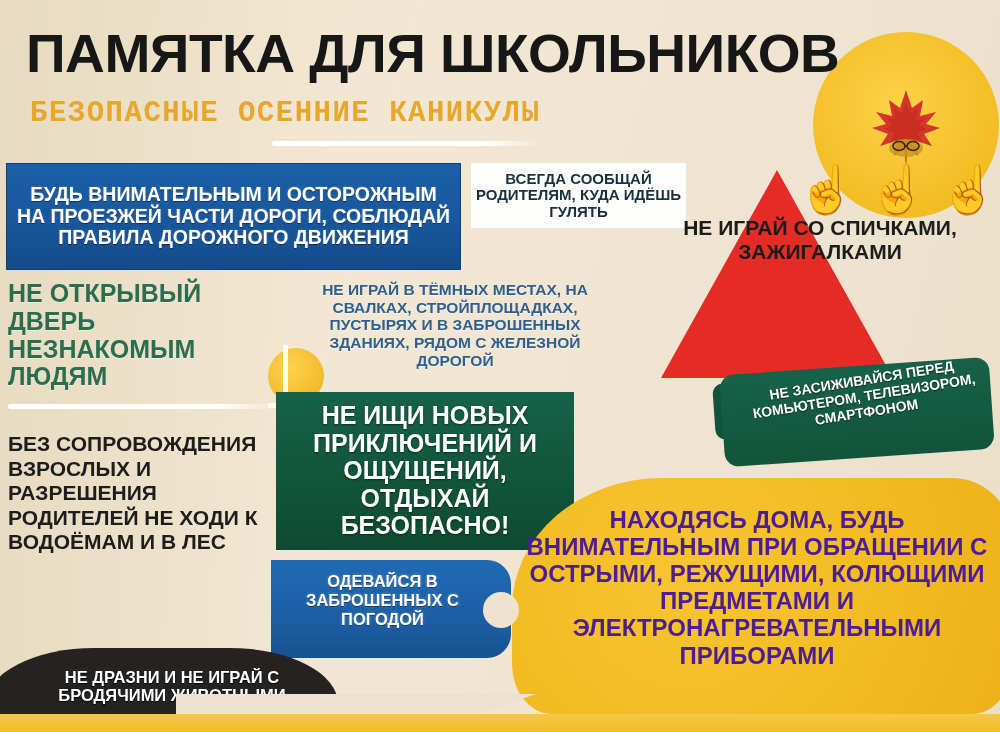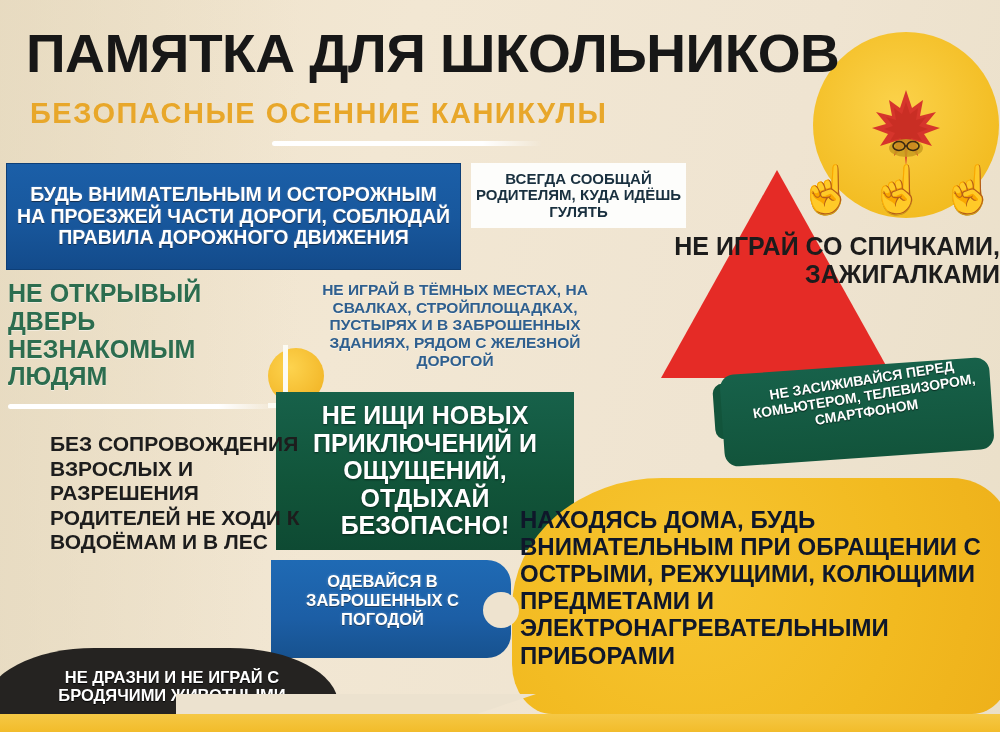--- a/index.html
+++ b/index.html
@@ -68,20 +68,21 @@
     transform-origin: left center;
   }
   #title-sub {
     left: 30px; top: 97px;
     width: 800px;
     font-size: 29px;
     font-weight: bold;
     letter-spacing: 1.5px;
     color: #e8a72a;
     white-space: nowrap;
+    font-family: Liberation Mono, monospace;
   }
   .hrule {
     background: linear-gradient(90deg,#ffffff 0%,#ffffff 78%,rgba(255,255,255,0) 100%);
     height: 5px;
     border-radius: 3px;
   }
   #rule-top { left: 272px; top: 141px; width: 270px; }
   #rule-mid { left: 8px;   top: 404px; width: 270px; }
 
   
@@ -122,27 +123,27 @@
 
   
   #triangle-red {
     left: 661px; top: 170px;
     width: 0; height: 0;
     border-left: 116px solid transparent;
     border-right: 116px solid transparent;
     border-bottom: 208px solid #e52b26;
   }
   #txt-matches {
-    left: 640px; top: 232px;
+    left: 640px; top: 216px;
     width: 360px;
     color: #1c1c1c;
-    font-size: 25px;
+    font-size: 21px;
     font-weight: bold;
     line-height: 1.13;
-    text-align: right;
+    text-align: center;
   }
 
   
   #txt-door {
     left: 8px; top: 280px;
     width: 260px;
     color: #2c6d4f;
     font-size: 25px;
     font-weight: bold;
     line-height: 1.11;
@@ -198,21 +199,20 @@
   }
 
   
   #txt-water {
     left: 8px; top: 432px;
     width: 270px;
     color: #1d1d1d;
     font-size: 21px;
     font-weight: bold;
     line-height: 1.17;
-    margin-left: 42px;
   }
 
   
   #badge-screens {
     left: 722px; top: 366px;
     width: 270px; height: 92px;
     background: linear-gradient(180deg,#17614a 0%,#12543b 100%);
     border-radius: 14px;
     transform: rotate(-4deg);
   }
@@ -238,25 +238,25 @@
   
   #blob-yellow {
     left: 512px; top: 478px;
     width: 500px; height: 236px;
     background: radial-gradient(circle at 35% 40%, #f7c531 0%, #f2ba20 60%, #eeb01a 100%);
     border-radius: 150px 60px 40px 40px / 130px 60px 50px 50px;
   }
   #txt-home {
     left: 520px; top: 506px;
     width: 478px;
-    color: #0f172a;
+    color: #4c1d95;
     font-size: 24px;
     font-weight: bold;
     line-height: 1.13;
-    text-align: left;
+    text-align: center;
     padding-right: 4px;
     box-sizing: border-box;
   }
 
   
   #box-weather {
     left: 271px; top: 560px;
     width: 240px; height: 98px;
     background: linear-gradient(180deg,#1f6ab4 0%,#1c5ea5 60%,#17528f 100%);
     border-radius: 0 24px 24px 0;

